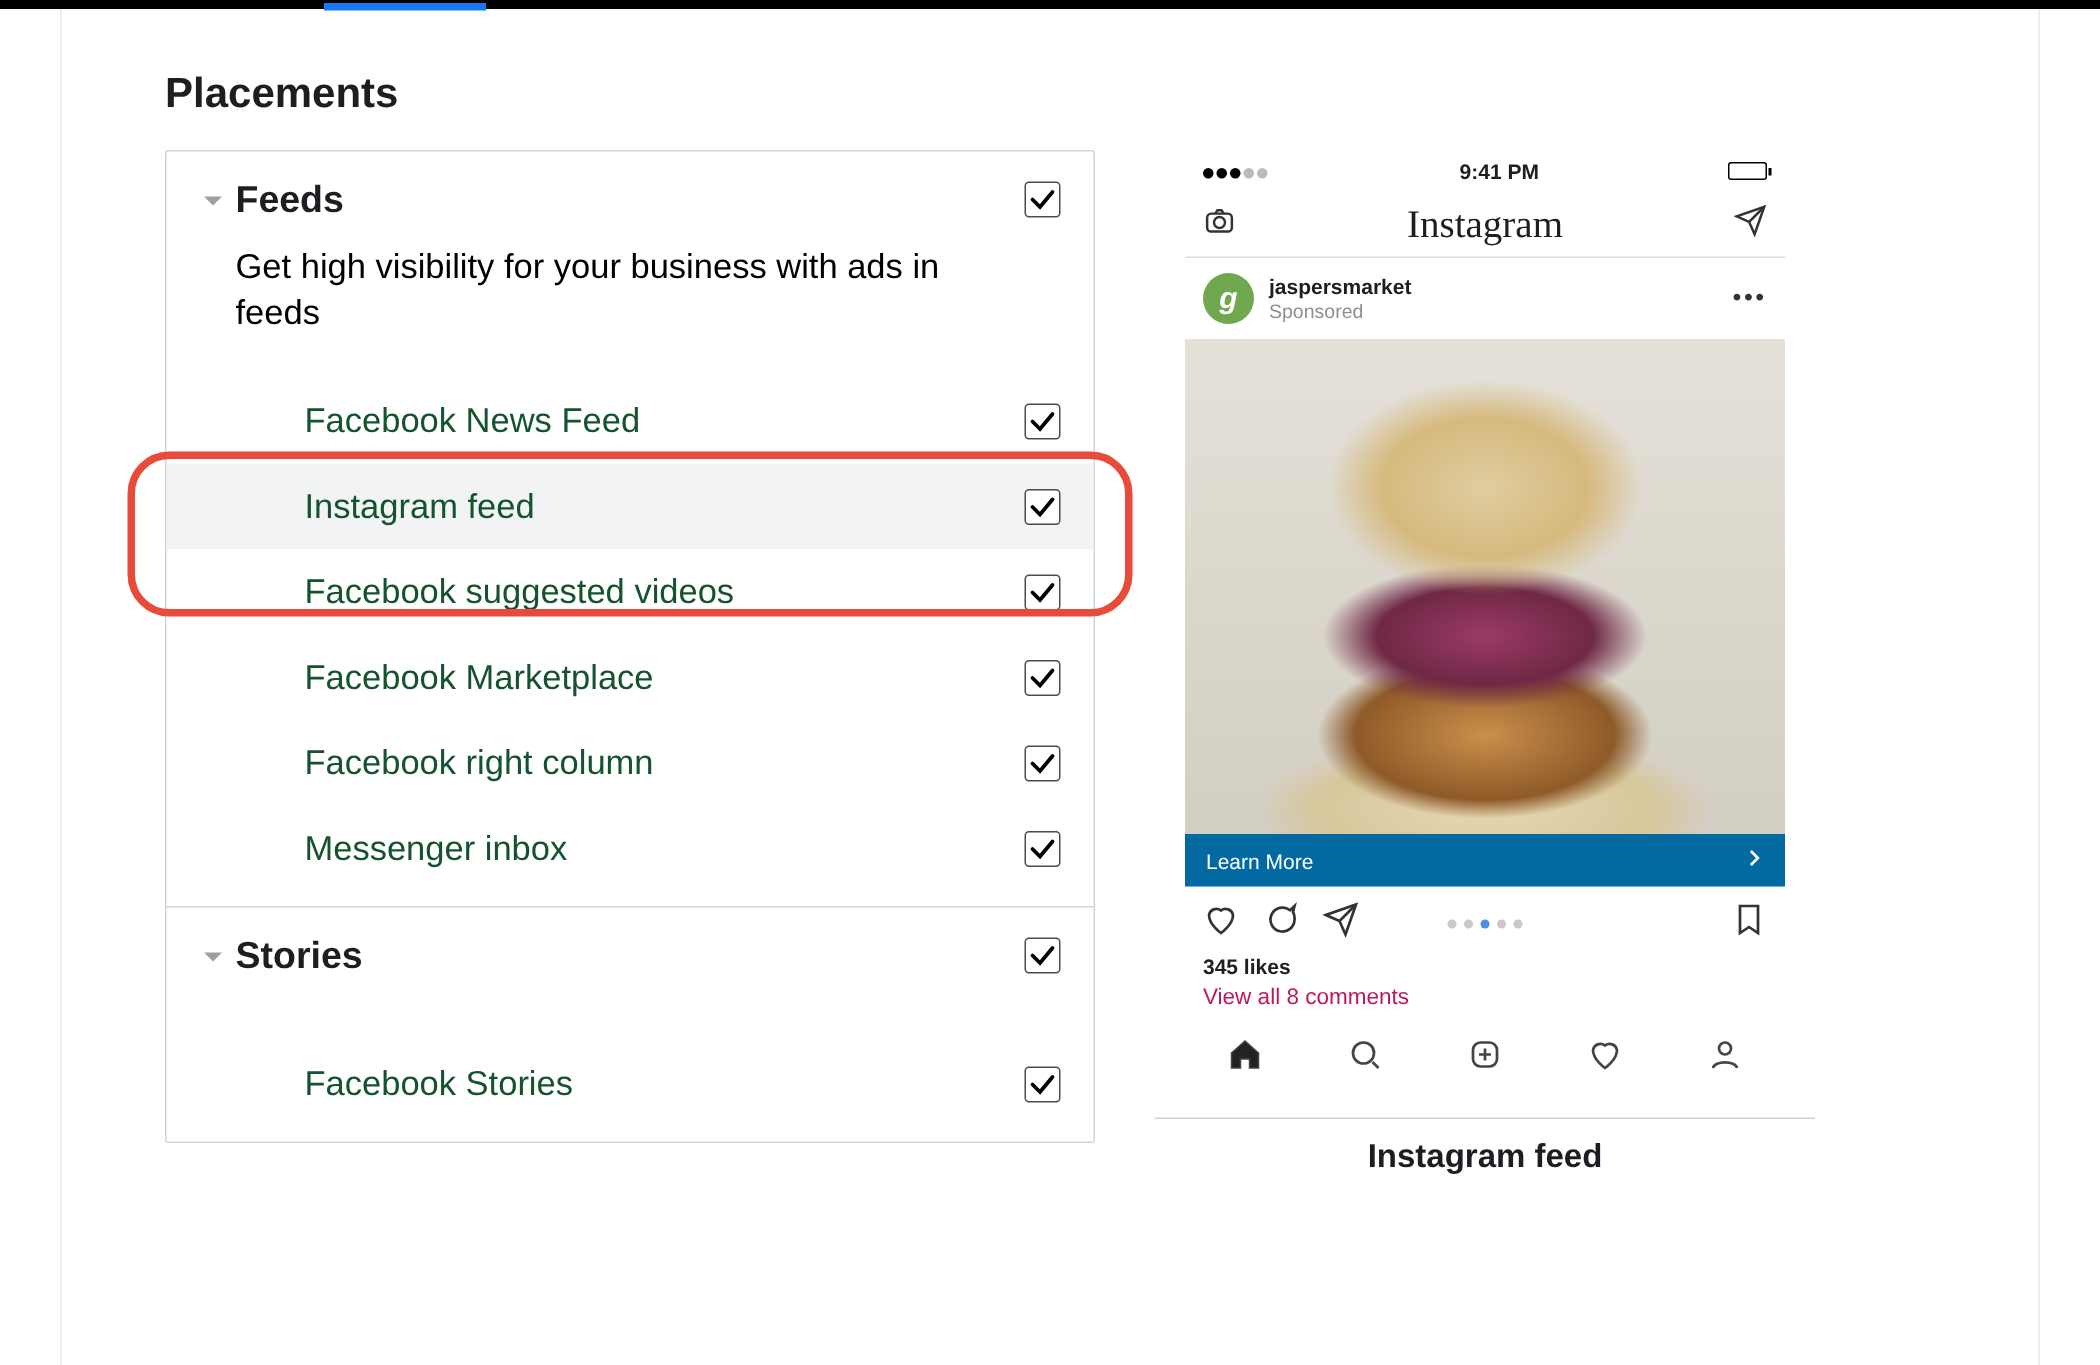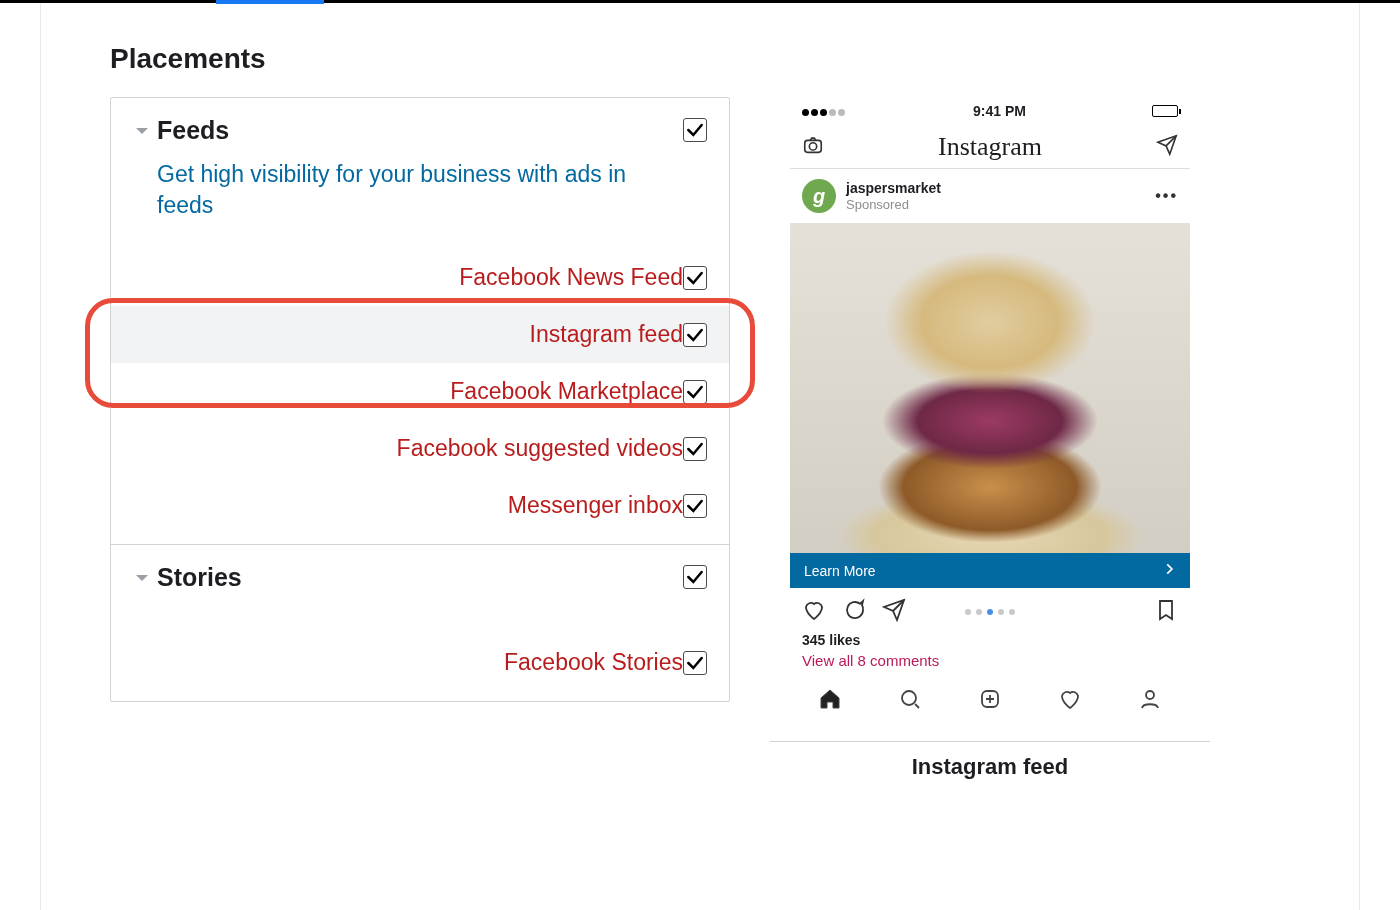--- a/index.html
+++ b/index.html
@@ -7,21 +7,21 @@
     margin: 0;
     font-family: -apple-system, BlinkMacSystemFont, "Helvetica Neue", Arial, sans-serif;
     background: #fff;
     color: #1c1e21;
   }
   .page {
     width: 1400px;
     height: 910px;
     position: relative;
     padding: 0 110px;
-    border-top: 3px solid #000000;
+    border-top: 6px solid #000000;
   }
   .top-indicator {
     position: absolute;
     top: -4px; height: 5px;
     left: 216px; width: 108px;
     background: #1877f2;
   }
   .section-title {
     font-size: 28px;
     font-weight: 700;
@@ -59,21 +59,21 @@
   }
   .group-head-main { flex: 1; }
   .group-title {
     font-size: 25px;
     font-weight: 700;
     color: #1c1e21;
     margin: 0 0 14px 0;
   }
   .group-desc {
     font-size: 23px;
-    color: #0369a1;
+    color: #000000;
     line-height: 1.35;
     margin: 0;
   }
   .check-box {
     width: 24px; height: 24px;
     border: 1.5px solid #4b4b4b;
     border-radius: 3px;
     background: #fff;
     display: flex;
     align-items: center;
@@ -83,23 +83,22 @@
   }
   .check-box svg { width: 20px; height: 20px; }
   .items {
     margin-top: 28px;
   }
   .item {
     display: flex;
     align-items: center;
     padding: 15px 0 15px 70px;
     font-size: 23px;
-    color: #b91c1c;
+    color: #14532d;
     position: relative;
-    text-align: right;
   }
   .item .label { flex: 1; }
   .item .check-box { margin-top: 0; margin-right: 0;}
   .item.highlight {
     background: #f2f3f5;
     margin: 0 -22px;
     padding-left: 92px;
     padding-right: 22px;
   }
   .annot {
@@ -263,29 +262,37 @@
           </div>
           <div class="item highlight">
             <span class="label">Instagram feed</span>
             <span class="check-box">
                 <svg viewBox="0 0 24 24">
                   <path d="M4 12 L10 18 L20 6" stroke="#000" stroke-width="3" fill="none" stroke-linecap="round"></path>
                 </svg>
               </span>
           </div>
           <div class="item">
+            <span class="label">Facebook suggested videos</span>
+            <span class="check-box">
+                <svg viewBox="0 0 24 24">
+                  <path d="M4 12 L10 18 L20 6" stroke="#000" stroke-width="3" fill="none" stroke-linecap="round"></path>
+                </svg>
+              </span>
+          </div>
+          <div class="item">
             <span class="label">Facebook Marketplace</span>
             <span class="check-box">
                 <svg viewBox="0 0 24 24">
                   <path d="M4 12 L10 18 L20 6" stroke="#000" stroke-width="3" fill="none" stroke-linecap="round"></path>
                 </svg>
               </span>
           </div>
           <div class="item">
-            <span class="label">Facebook suggested videos</span>
+            <span class="label">Facebook right column</span>
             <span class="check-box">
                 <svg viewBox="0 0 24 24">
                   <path d="M4 12 L10 18 L20 6" stroke="#000" stroke-width="3" fill="none" stroke-linecap="round"></path>
                 </svg>
               </span>
           </div>
           <div class="item">
             <span class="label">Messenger inbox</span>
             <span class="check-box">
                 <svg viewBox="0 0 24 24">

